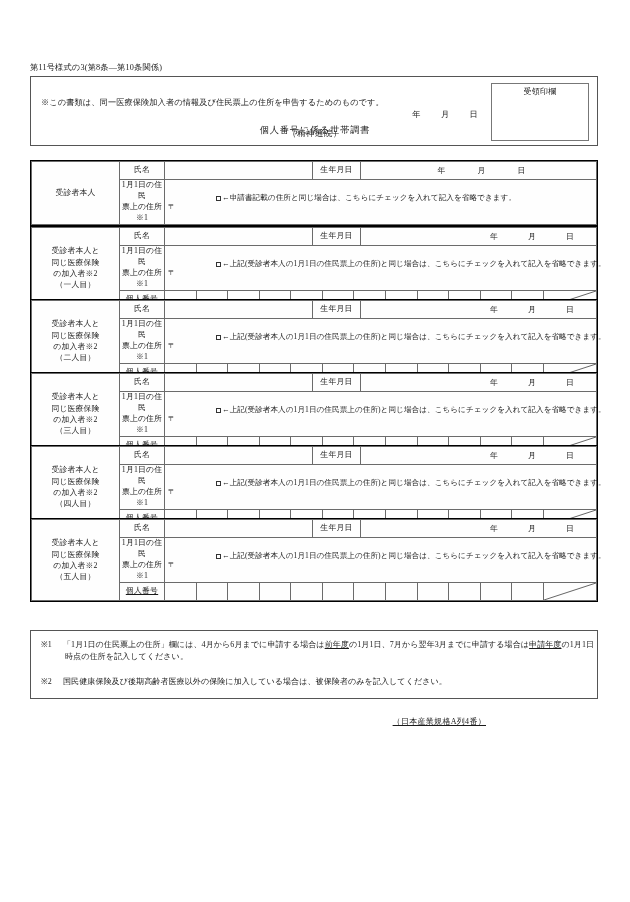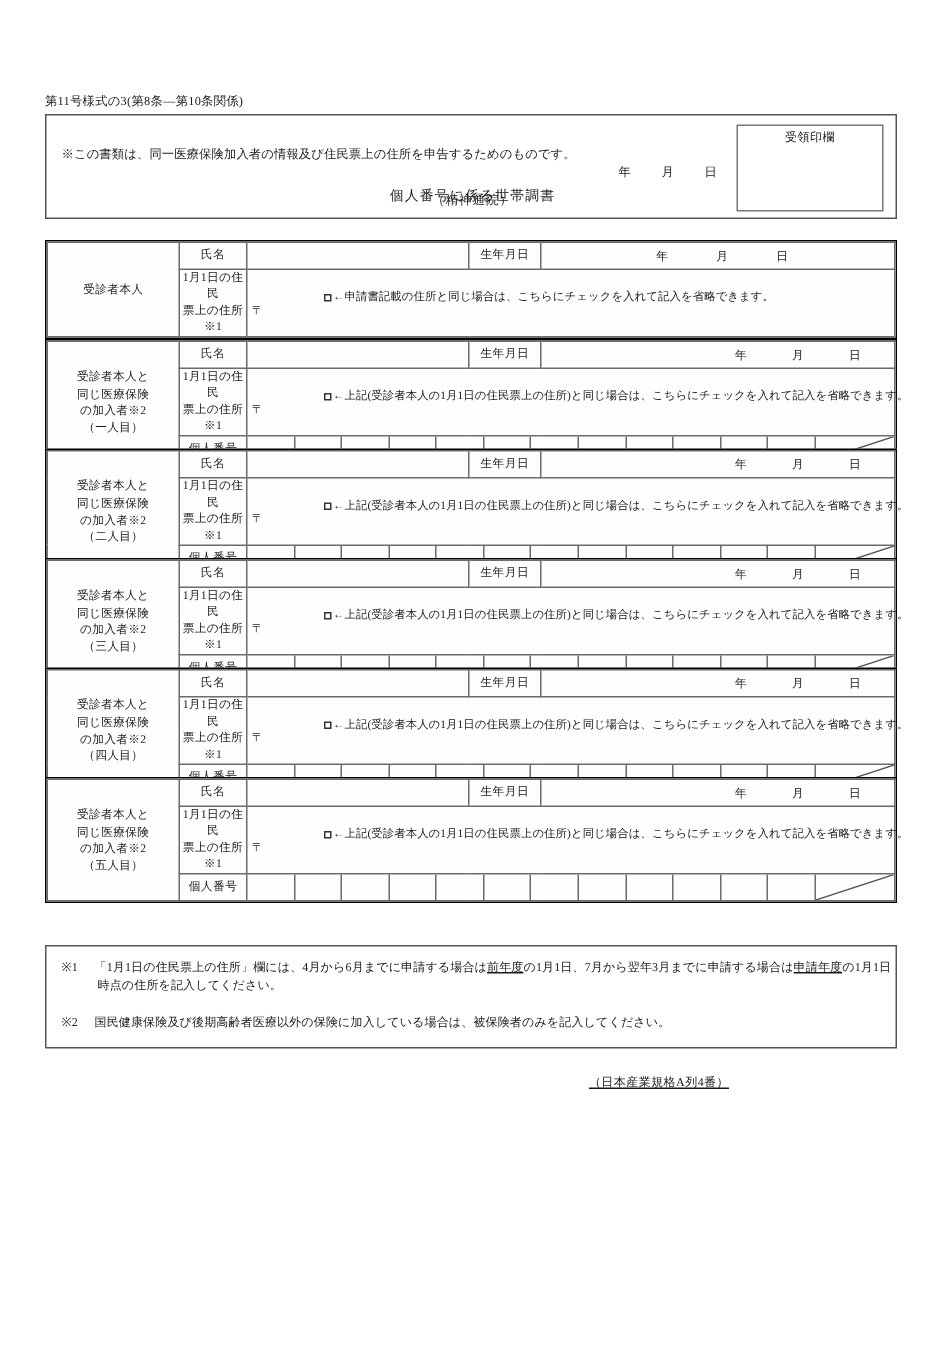--- a/index.html
+++ b/index.html
@@ -177,21 +177,21 @@
     box-sizing: border-box;
   }
   .postal {
     font-size: 7.4px;
     line-height: 1.1;
     letter-spacing: 0.2px;
     margin-top: 0px;
   }
 
   
-  .mynum-row td { height: 17px; }
+  .mynum-row td { height: 17px; text-decoration: underline; }
   .mynum-wrap {
     display: flex;
     width: 100%;
     height: 17px;
   }
   .mynum-cell {
     flex: 1 1 0;
     border-right: 0.8px solid #6b6b6b;
     box-sizing: border-box;
   }

